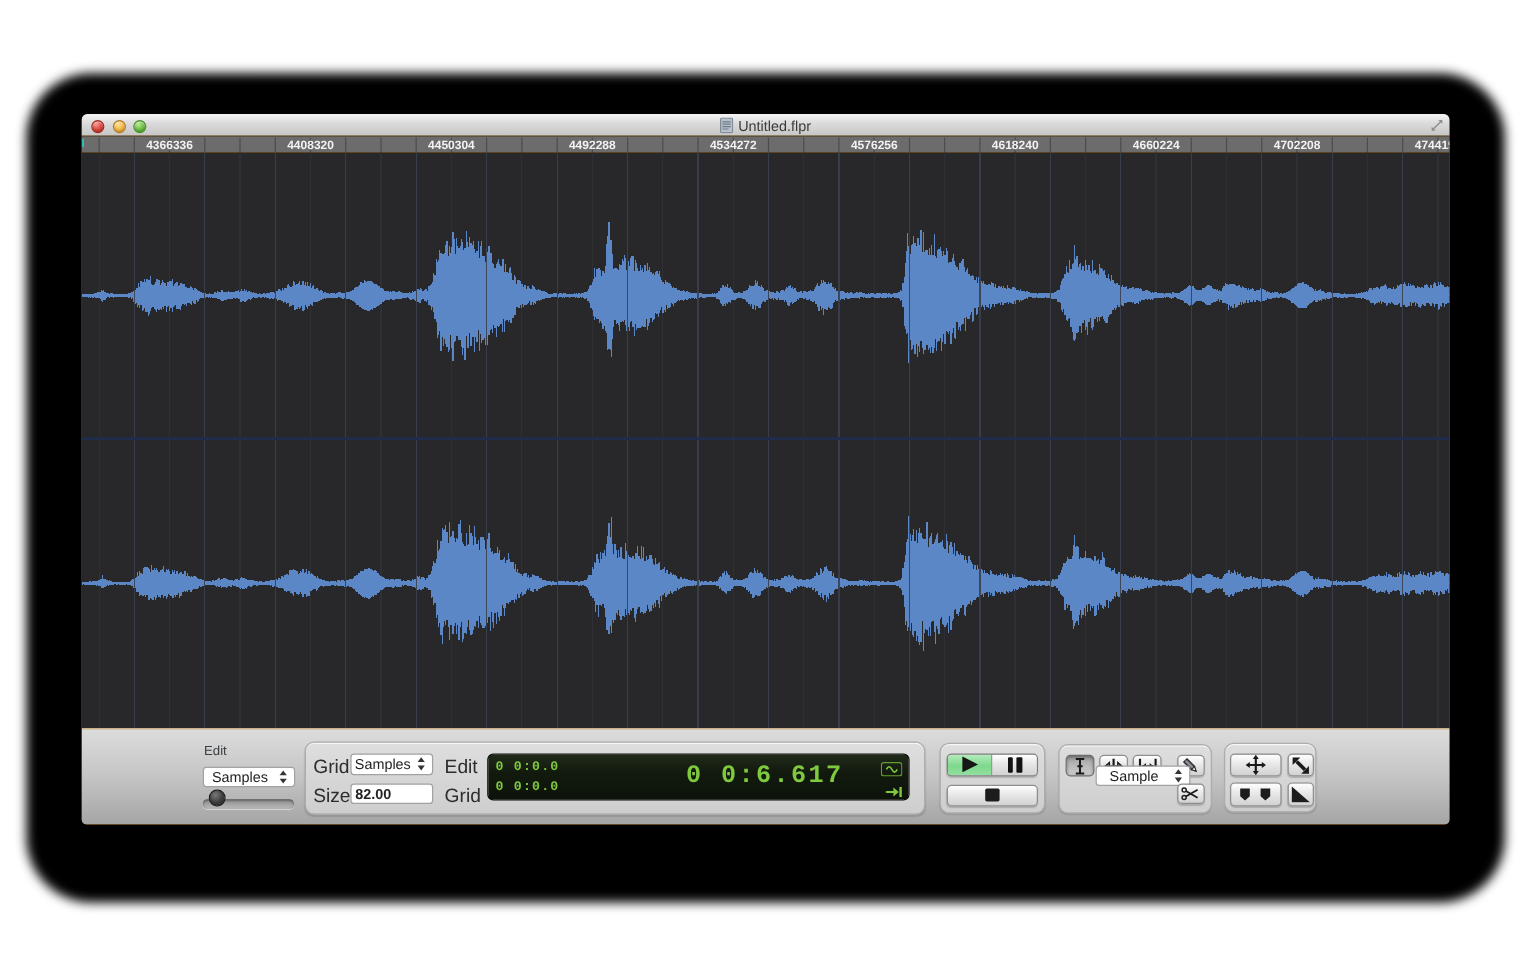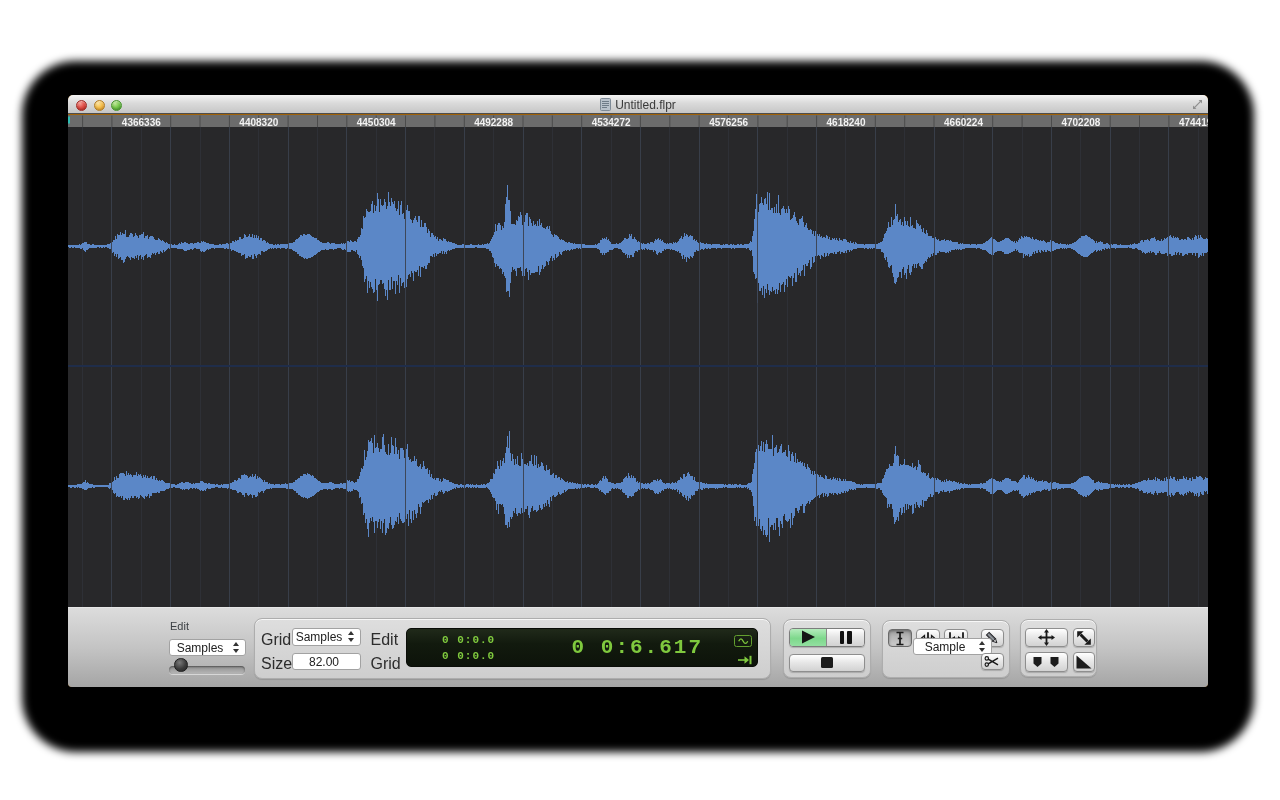--- a/index.html
+++ b/index.html
@@ -21,21 +21,21 @@
 .field { position:absolute; background:#fff; border:1px solid #a2a2a2; border-radius:3px; font-size:12px; color:#222; }
 .dd { display:flex; align-items:center; }
 .dd .txt { flex:1; text-align:center; }
 .stepper { width:12px; display:flex; flex-direction:column; align-items:center; gap:2.5px; margin-right:3px; }
 .stepper i { width:0; height:0; border-left:3.5px solid transparent; border-right:3.5px solid transparent; }
 .stepper .up { border-bottom:4.5px solid #333; }
 .stepper .dn { border-top:4.5px solid #333; }
 .btn { position:absolute; background:linear-gradient(#ffffff, #e8e8e8 45%, #d2d2d2); border:1px solid #8e8e8e; border-radius:4px; box-shadow:0 1px 1px rgba(0,0,0,.18); display:flex; align-items:center; justify-content:center; }
 .btn.sel { background:linear-gradient(#9a9a9a, #b5b5b5 40%, #cccccc); border-color:#6a6a6a; box-shadow:inset 0 1px 3px rgba(0,0,0,.35); }
 #lcd { position:absolute; left:338px; top:20px; width:352px; height:39px; background:linear-gradient(#202a1a, #121a0e 40%, #0d130a); border:1px solid #0a0d08; border-radius:5px; font-family:"Liberation Mono", monospace; color:#7fc93e; }
-.lcdsmall { position:absolute; left:6px; font-size:11px; font-weight:bold; letter-spacing:1px; white-space:pre;margin-left:29px; }
+.lcdsmall { position:absolute; left:6px; font-size:11px; font-weight:bold; letter-spacing:1px; white-space:pre; }
 #lcdbig { position:absolute; right:54px; top:7px; font-size:21px; font-weight:bold; letter-spacing:2px; }
 #slider { position:absolute; left:101px; top:58px; width:76px; height:8px; border-radius:5px; background:linear-gradient(#8f8f8f, #b8b8b8); box-shadow:inset 0 1px 2px rgba(0,0,0,.45), 0 1px 0 rgba(255,255,255,.5); }
 #knob { position:absolute; left:106px; top:50px; width:13.5px; height:13.5px; border-radius:50%; background:radial-gradient(circle at 38% 30%, #7a7a7a, #3c3c3c 55%, #262626); border:1px solid #1f1f1f; }
 #playseg { position:absolute; left:721px; top:20px; width:76px; height:18.5px; border:1px solid #7c7c7c; border-radius:4px; overflow:hidden; display:flex; box-shadow:0 1px 1px rgba(0,0,0,.18); }
 #playhalf { width:50.5%; background:linear-gradient(#b4ecbc, #7ed88c 55%, #92e0a0); border-right:1px solid #8a8a8a; display:flex; align-items:center; justify-content:center; }
 #pausehalf { flex:1; background:linear-gradient(#ffffff, #e6e6e6 45%, #d2d2d2); display:flex; align-items:center; justify-content:center; gap:3px; }
 .pbar { width:4.5px; height:13px; background:#111; border-radius:1px; }
 </style></head>
 <body>
 <div id="stage">
@@ -98,21 +98,21 @@
     <div class="lbl" style="left:193px; top:23px;">Grid</div>
     <div class="field dd" style="left:224px; top:19.5px; width:69px; height:18px;">
           <span class="txt">Samples</span>
           <span class="stepper">
             <i class="up"></i>
             <i class="dn"></i>
           </span>
         </div>
     <div class="lbl" style="left:193px; top:47px;text-align:center;">Size</div>
     <div class="field" style="left:224px; top:45px; width:69px; height:17px; display:flex; align-items:center;">
-          <span style="margin-left:16px;">82.00</span>
+          <span style="margin-left:3px;font-weight:bold;">82.00</span>
         </div>
     <div class="lbl" style="left:302.5px; top:23px;">Edit</div>
     <div class="lbl" style="left:302.5px; top:47px;">Grid</div>
     <div id="lcd">
       <div class="lcdsmall" style="top:5px;">0 0:0.0</div>
       <div class="lcdsmall" style="top:21px;">0 0:0.0</div>
       <div id="lcdbig">0 0:6.617</div>
       <svg style="position:absolute; right:5px; top:6px;" width="18" height="12" viewBox="0 0 18 12">
             <rect x="0.5" y="0.5" width="17" height="11" rx="2" fill="none" stroke="#639f2f"></rect>
             <path d="M3.5 6.8c1.5-3 3-3 4.5 0s3 3 4.5 0" transform="translate(1.2 -0.6)" fill="none" stroke="#7fc93e" stroke-width="1.3"></path>

